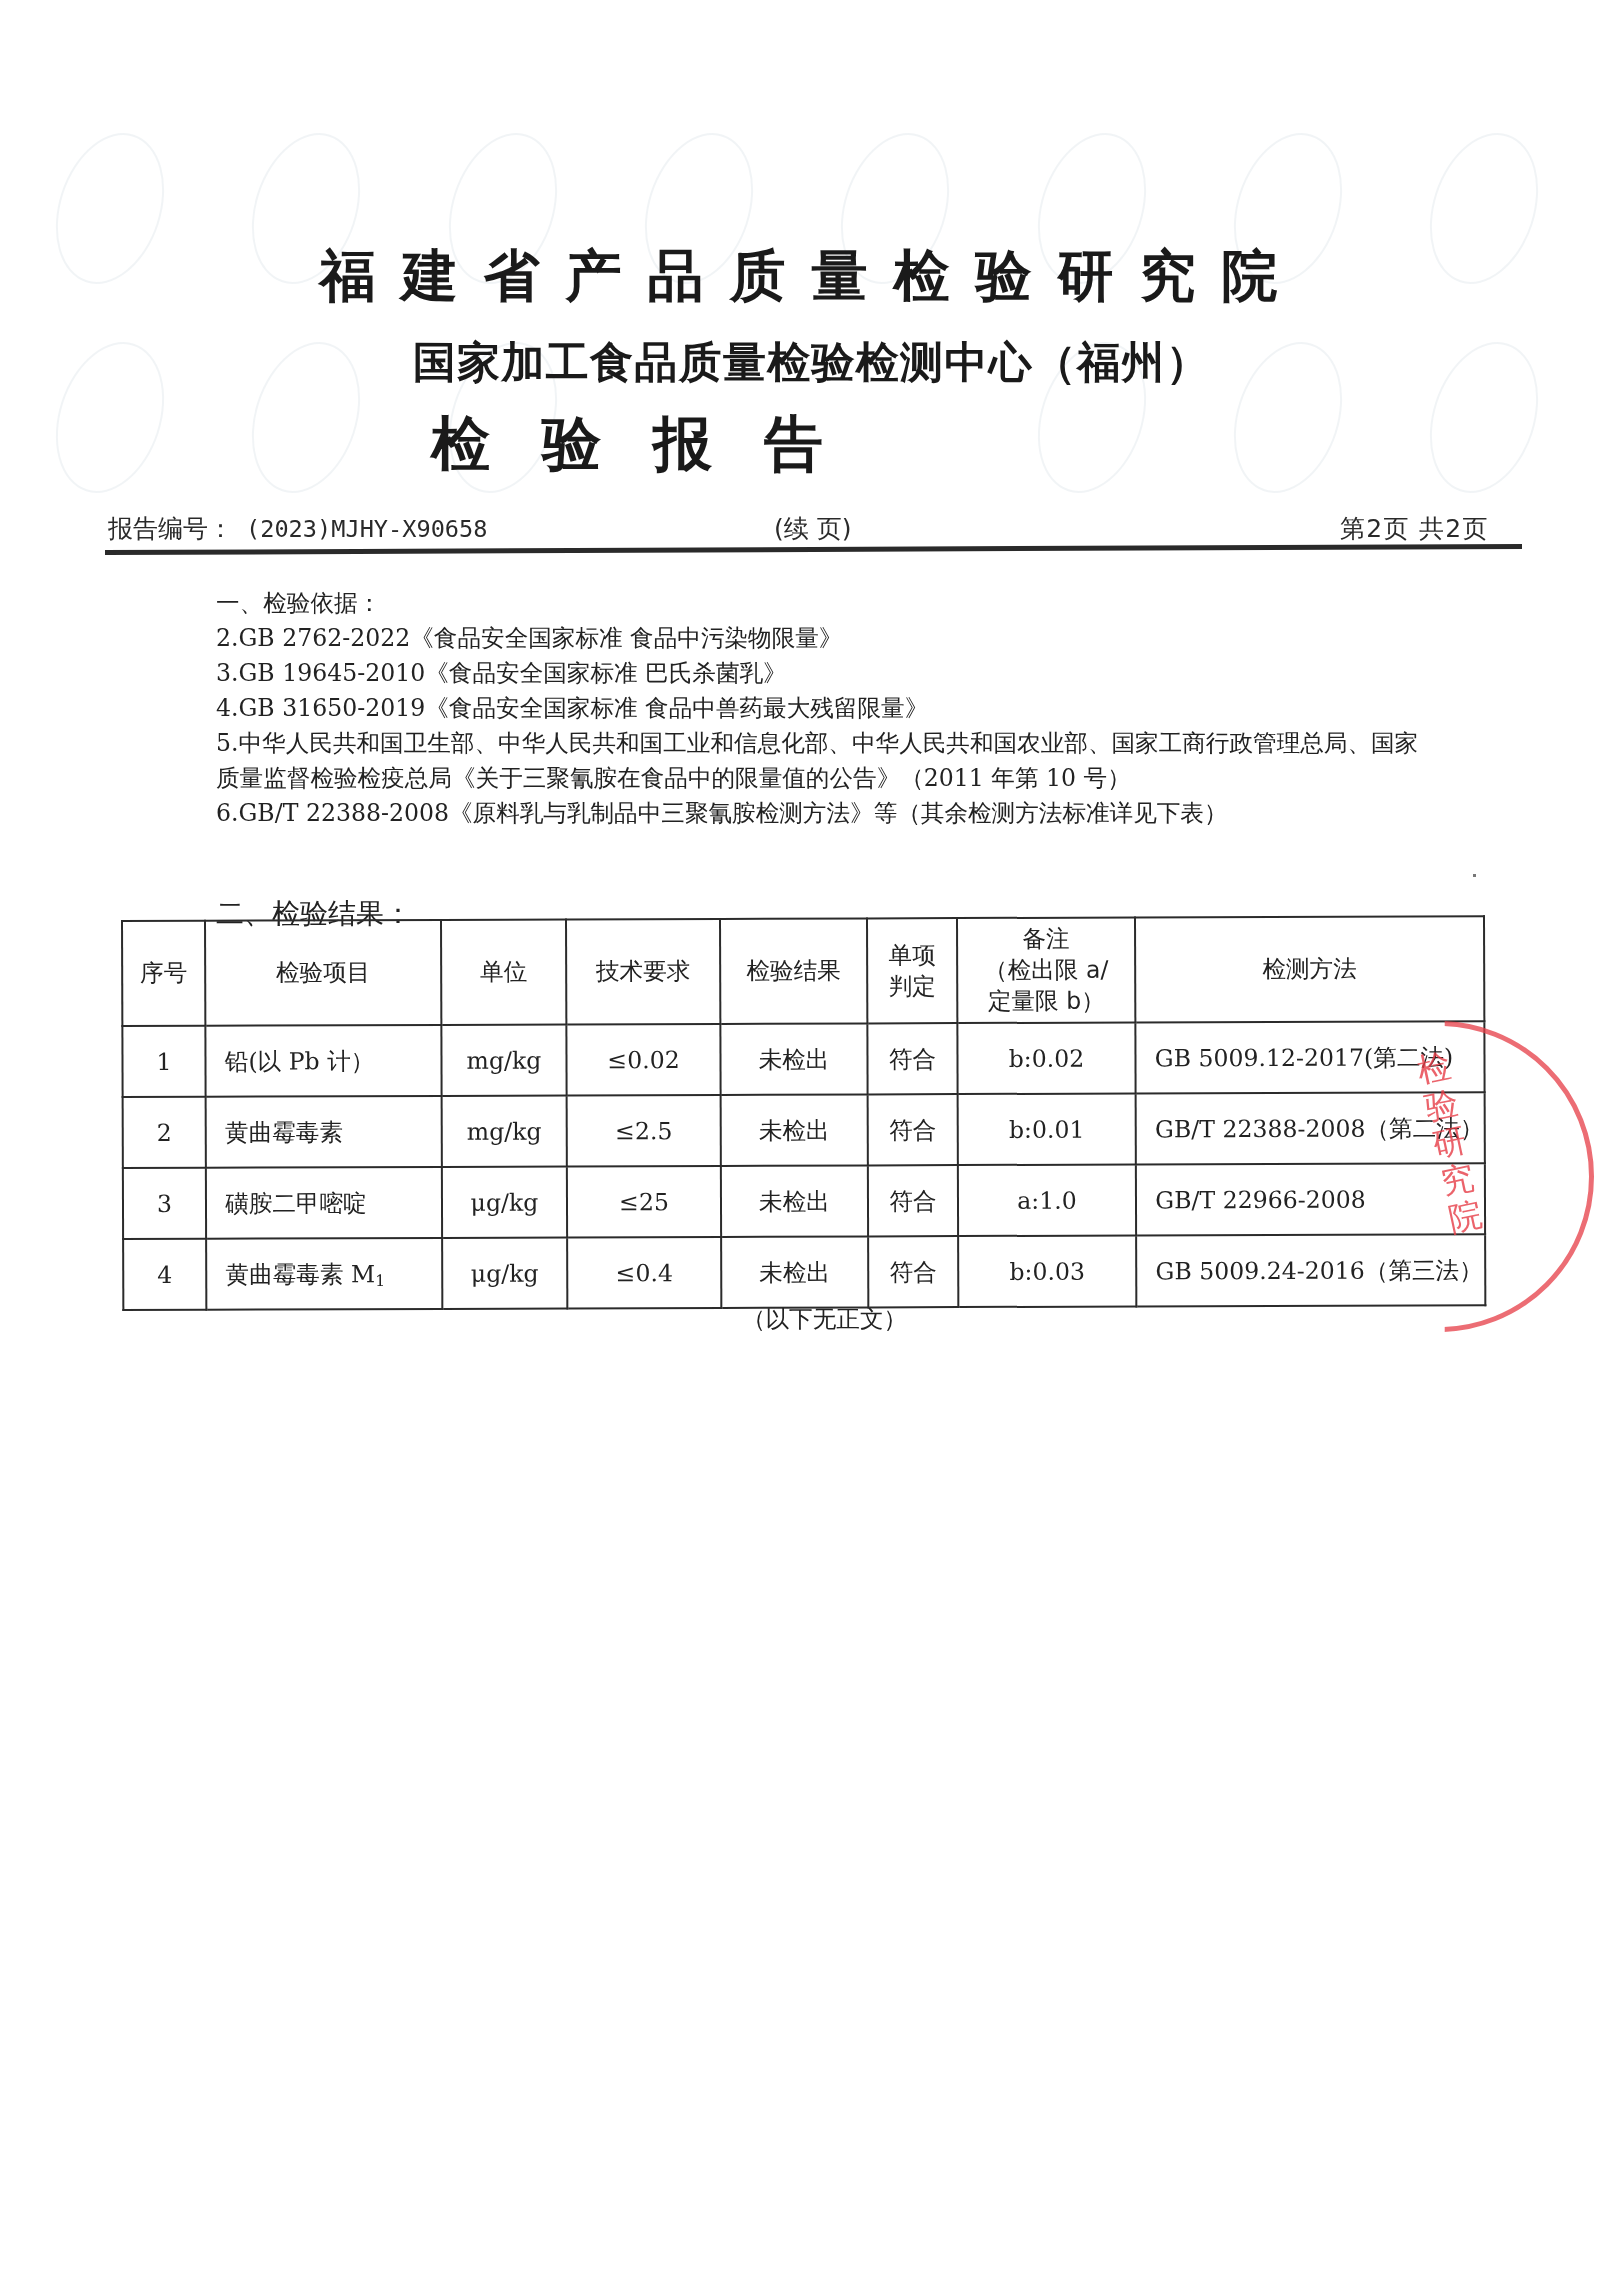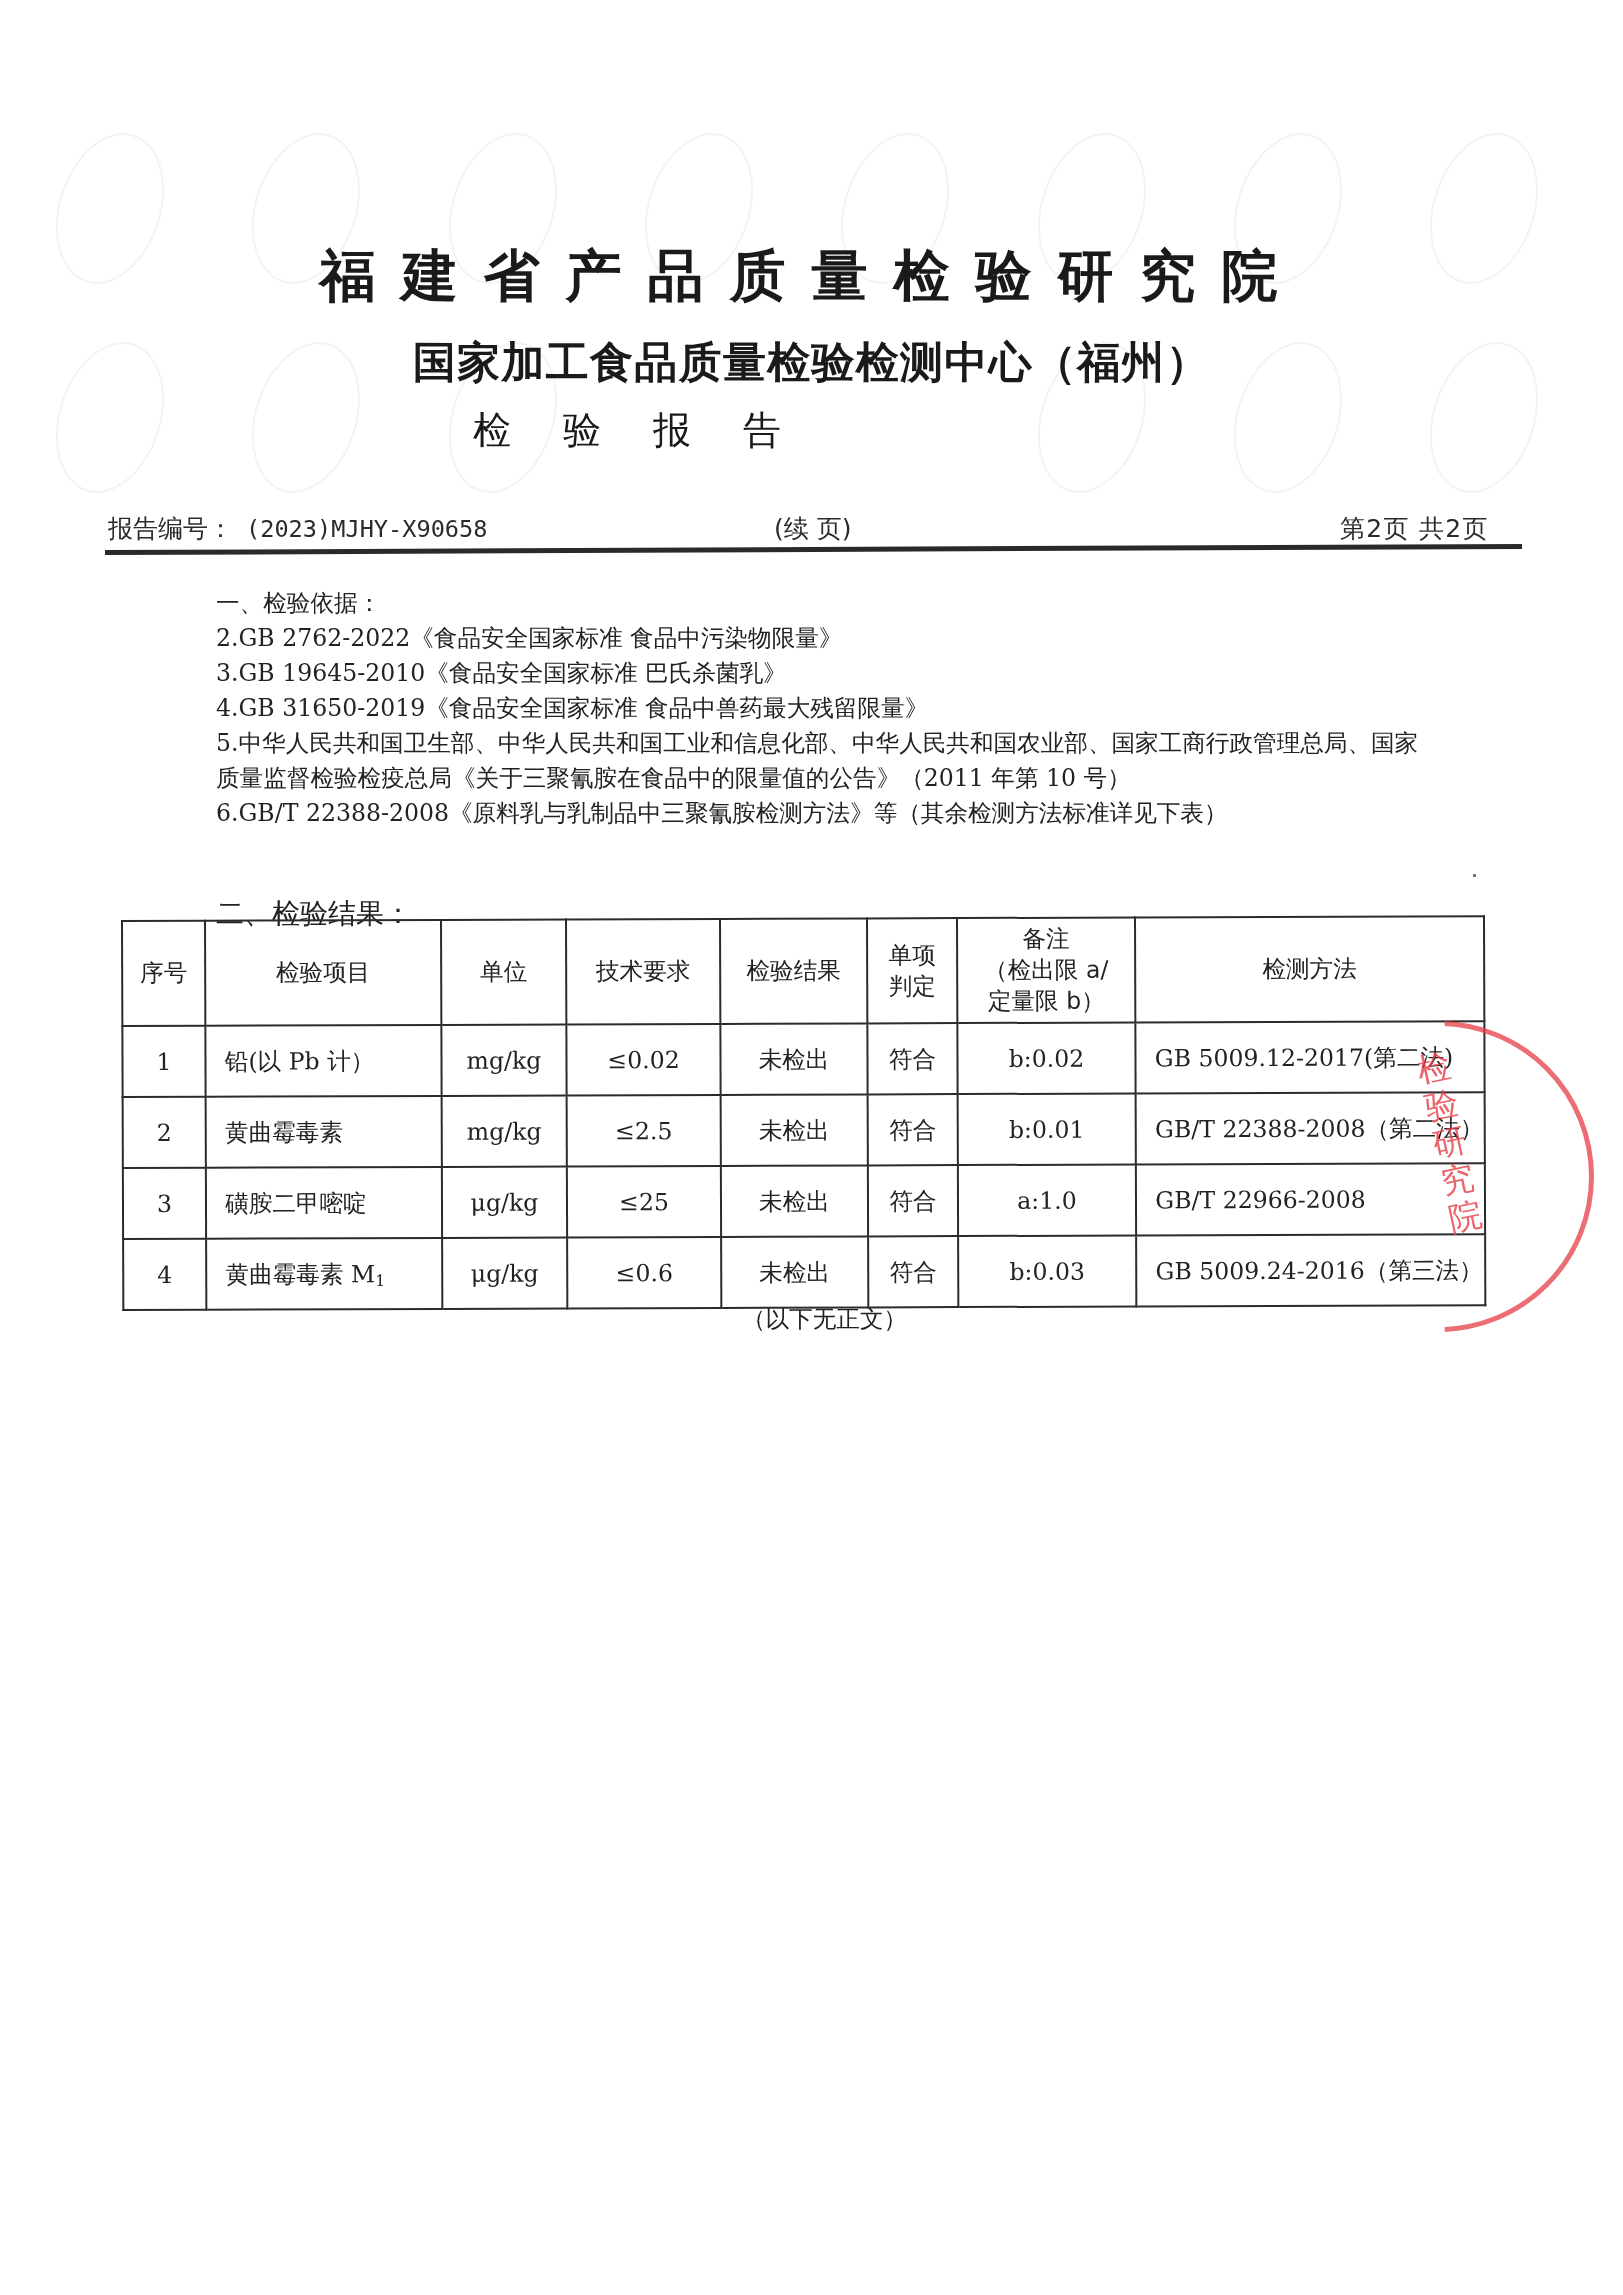--- a/index.html
+++ b/index.html
@@ -6,21 +6,21 @@
   body { width: 1623px; height: 2295px; position: relative; overflow: hidden;
          font-family: "DejaVu Serif", "Liberation Serif", serif; color: #1a1a1a; }
   .watermark { position: absolute; left: 0; top: 0; width: 1623px; height: 2295px; pointer-events: none; }
   .wm { position: absolute; width: 98px; height: 151px; border: 2px solid rgba(200,210,220,0.25);
         border-radius: 50%; transform: rotate(18deg); }
   .t1 { position: absolute; top: 239px; left: 0; width: 1623px; text-align: center;
         font-family: "DejaVu Sans", sans-serif; font-weight: bold; font-size: 56px; letter-spacing: 26px; color: #1a1a1a; }
   .t2 { position: absolute; top: 334px; left: 0; width: 1623px; text-align: center;
         font-family: "DejaVu Sans", sans-serif; font-weight: bold; font-size: 43px; letter-spacing: 1.3px; color: #1a1a1a; }
   .t3 { position: absolute; top: 405px; left: 0; width: 1306px; text-align: center;
-        font-family: "DejaVu Sans", sans-serif; font-weight: normal; font-size: 38px; letter-spacing: 52px; color: #1a1a1a; }
+        font-family: "DejaVu Sans", sans-serif; font-weight: bold; font-size: 59px; letter-spacing: 52px; color: #1a1a1a; }
   .hdr { position: absolute; top: 512px; font-family: "DejaVu Sans", sans-serif; font-size: 25px; color: #2a2a2a; }
   .hdr-left { left: 108px; }
   .hdr-left .num { font-family: "DejaVu Sans Mono", monospace; font-size: 23.6px; margin-left: 13px; }
   .hdr-mid { left: 746px; margin-left: 28px; }
   .hdr-right { left: 1340px; letter-spacing: 1.3px; }
   .rule { position: absolute; left: 105px; top: 547px; width: 1417px; height: 4.6px; background: #2a2a2a; transform: rotate(-0.25deg); }
   .basis { position: absolute; left: 216px; top: 586px; width: 1211px; font-size: 23.6px; line-height: 35px; color: #222; }
   .basis .sec { font-family: "DejaVu Sans", sans-serif; }
   .basis .line { white-space: nowrap; }
   .basis .wrap { white-space: normal; }
@@ -138,21 +138,21 @@
     <td>≤25</td>
     <td>未检出</td>
     <td>符合</td>
     <td>a:1.0</td>
     <td class="method">GB/T 22966-2008</td>
   </tr>
   <tr>
     <td>4</td>
     <td class="item"><span>黄曲霉毒素 M</span><span class="sub">1</span></td>
     <td>μg/kg</td>
-    <td>≤0.6</td>
+    <td>≤0.4</td>
     <td>未检出</td>
     <td>符合</td>
     <td>b:0.03</td>
     <td class="method">GB 5009.24-2016（第三法）</td>
   </tr>
 </tbody>
   </table>
 
 <div class="end-note">（以下无正文）</div>
 

